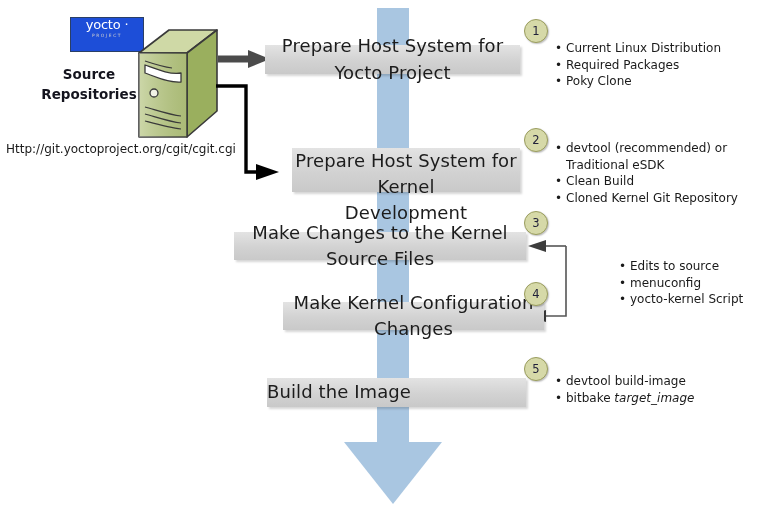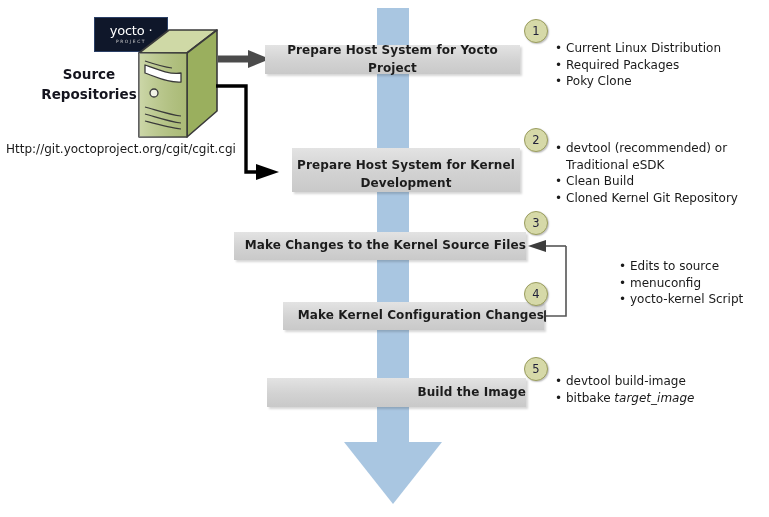--- a/index.html
+++ b/index.html
@@ -41,43 +41,40 @@
     border-top: 62px solid #a9c6e1;
   }
 
   
   .pbox {
     position: absolute;
     background: linear-gradient(to bottom, #e3e3e3 0%, #d2d2d2 55%, #c9c9c9 100%);
     box-shadow: 2px 2px 2px rgba(0,0,0,0.16);
     display: flex;
     align-items: center;
-    justify-content: flex-end;
+    justify-content: flex-start;
     text-align: center;
-    font-size: 12px;
+    font-size: 18px;
     line-height: 1.45;
     color: #1c1c1c;
     letter-spacing: 0.1px;
-    font-weight: bold;
   }
 
   
   .logo {
     position: absolute;
     left: 70px;
     top: 17px;
     width: 72px;
     height: 33px;
-    background: #0f172a;
+    background: #1d4ed8;
     border: 1px solid #2a3f66;
     display: flex;
     flex-direction: column;
     align-items: center;
-    justify-content: center;
-    margin-left: 24px;
   }
   .logo-main {
     color: #ffffff;
     font-size: 13px;
     line-height: 13px;
     letter-spacing: -0.2px;
   }
   .logo-sub {
     color: #cfcfcf;
     font-size: 4.4px;

